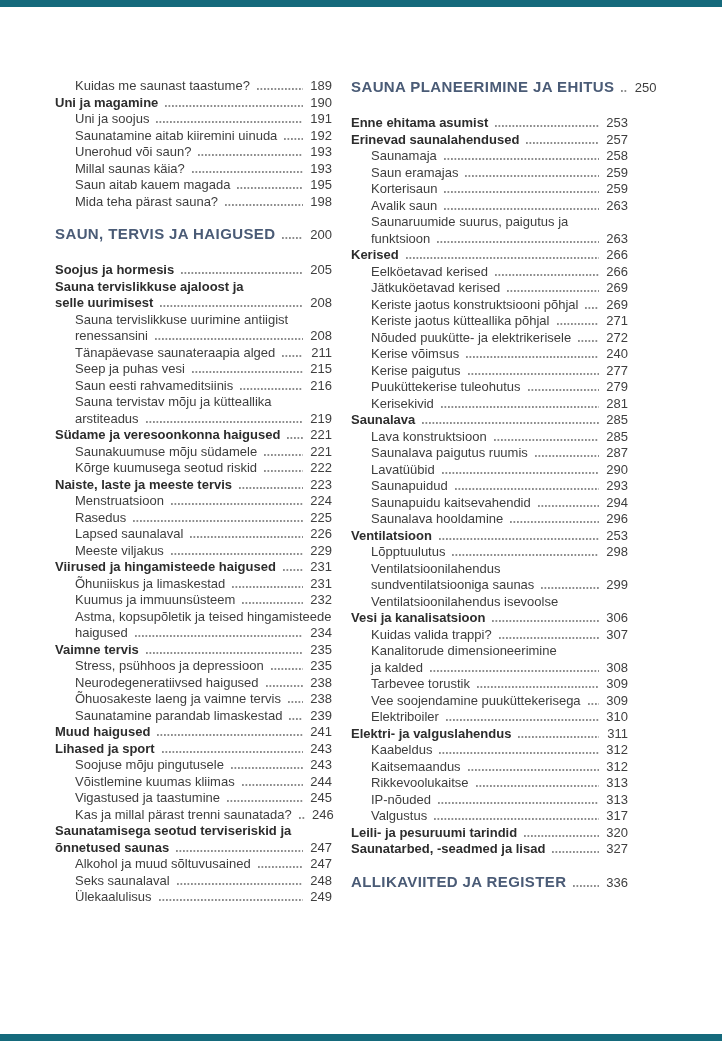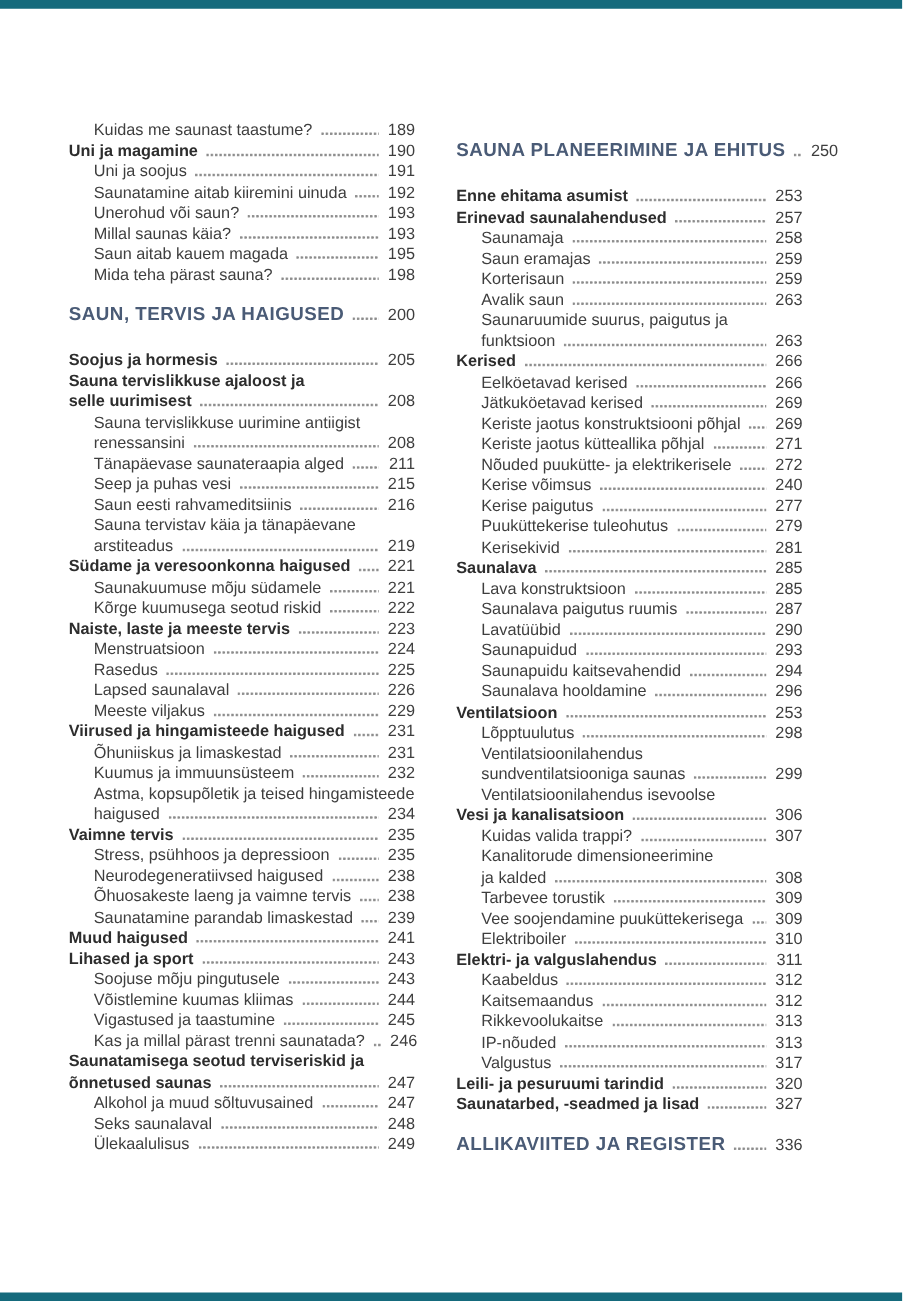--- a/index.html
+++ b/index.html
@@ -11,36 +11,36 @@
     overflow:hidden;
     font-family:"Liberation Sans", sans-serif;
   }
   .accent-bar {
     position:absolute; left:0; width:722px; height:7px;
     background:#156a7c;
   }
   .accent-bar.top { top:0; }
   .accent-bar.bottom { bottom:0; }
   .columns {
-    position:absolute; left:55px; top:96px; width:581px;
-    display:flex; gap:33px;
+    position:absolute; left:55px; top:78px; width:581px;
+    display:flex; gap:19px;
   }
   .col { display:flex; flex-direction:column; }
   .col.left  { width:277px; }
   .col.right { width:277px; }
   .row {
     display:flex; align-items:baseline;
     line-height:16.5px; height:16.5px;
     white-space:nowrap;
   }
   .row .label { font-size:13px; color:#3e3e3e; }
   .row.sub { padding-left:20px; }
   .row.top .label { font-weight:bold; color:#2d2d2d;text-align:right; }
   .row.heading { margin-top:15px; margin-bottom:19px; height:18px; line-height:18px; }
-  .col > .row.heading:first-child { margin-top:16px; }
+  .col > .row.heading:first-child { margin-top:0; }
   .row.heading .label {
     font-size:15px; font-weight:bold; color:#4a5b76; letter-spacing:0.4px;
   }
   .leader {
     flex:1 1 auto; min-width:6px; height:2px;
     margin:0 5px 0 7px;
     background-image:radial-gradient(circle at 1px 1px, #8c8c8c 0.9px, transparent 1.2px);
     background-size:3.5px 2px;
     background-repeat:repeat-x;
     background-position:left bottom;
@@ -132,21 +132,21 @@
           <span class="label">Seep ja puhas vesi</span>
           <span class="leader"></span>
           <span class="page-num">215</span>
         </div>
         <div class="row sub">
           <span class="label">Saun eesti rahvameditsiinis</span>
           <span class="leader"></span>
           <span class="page-num">216</span>
         </div>
         <div class="row sub">
-          <span class="label">Sauna tervistav käia ja tänapäevane</span>
+          <span class="label">Sauna tervistav mõju ja kütteallika</span>
         </div>
         <div class="row sub">
           <span class="label">arstiteadus</span>
           <span class="leader"></span>
           <span class="page-num">219</span>
         </div>
         <div class="row top">
           <span class="label">Südame ja veresoonkonna haigused</span>
           <span class="leader"></span>
           <span class="page-num">221</span>

